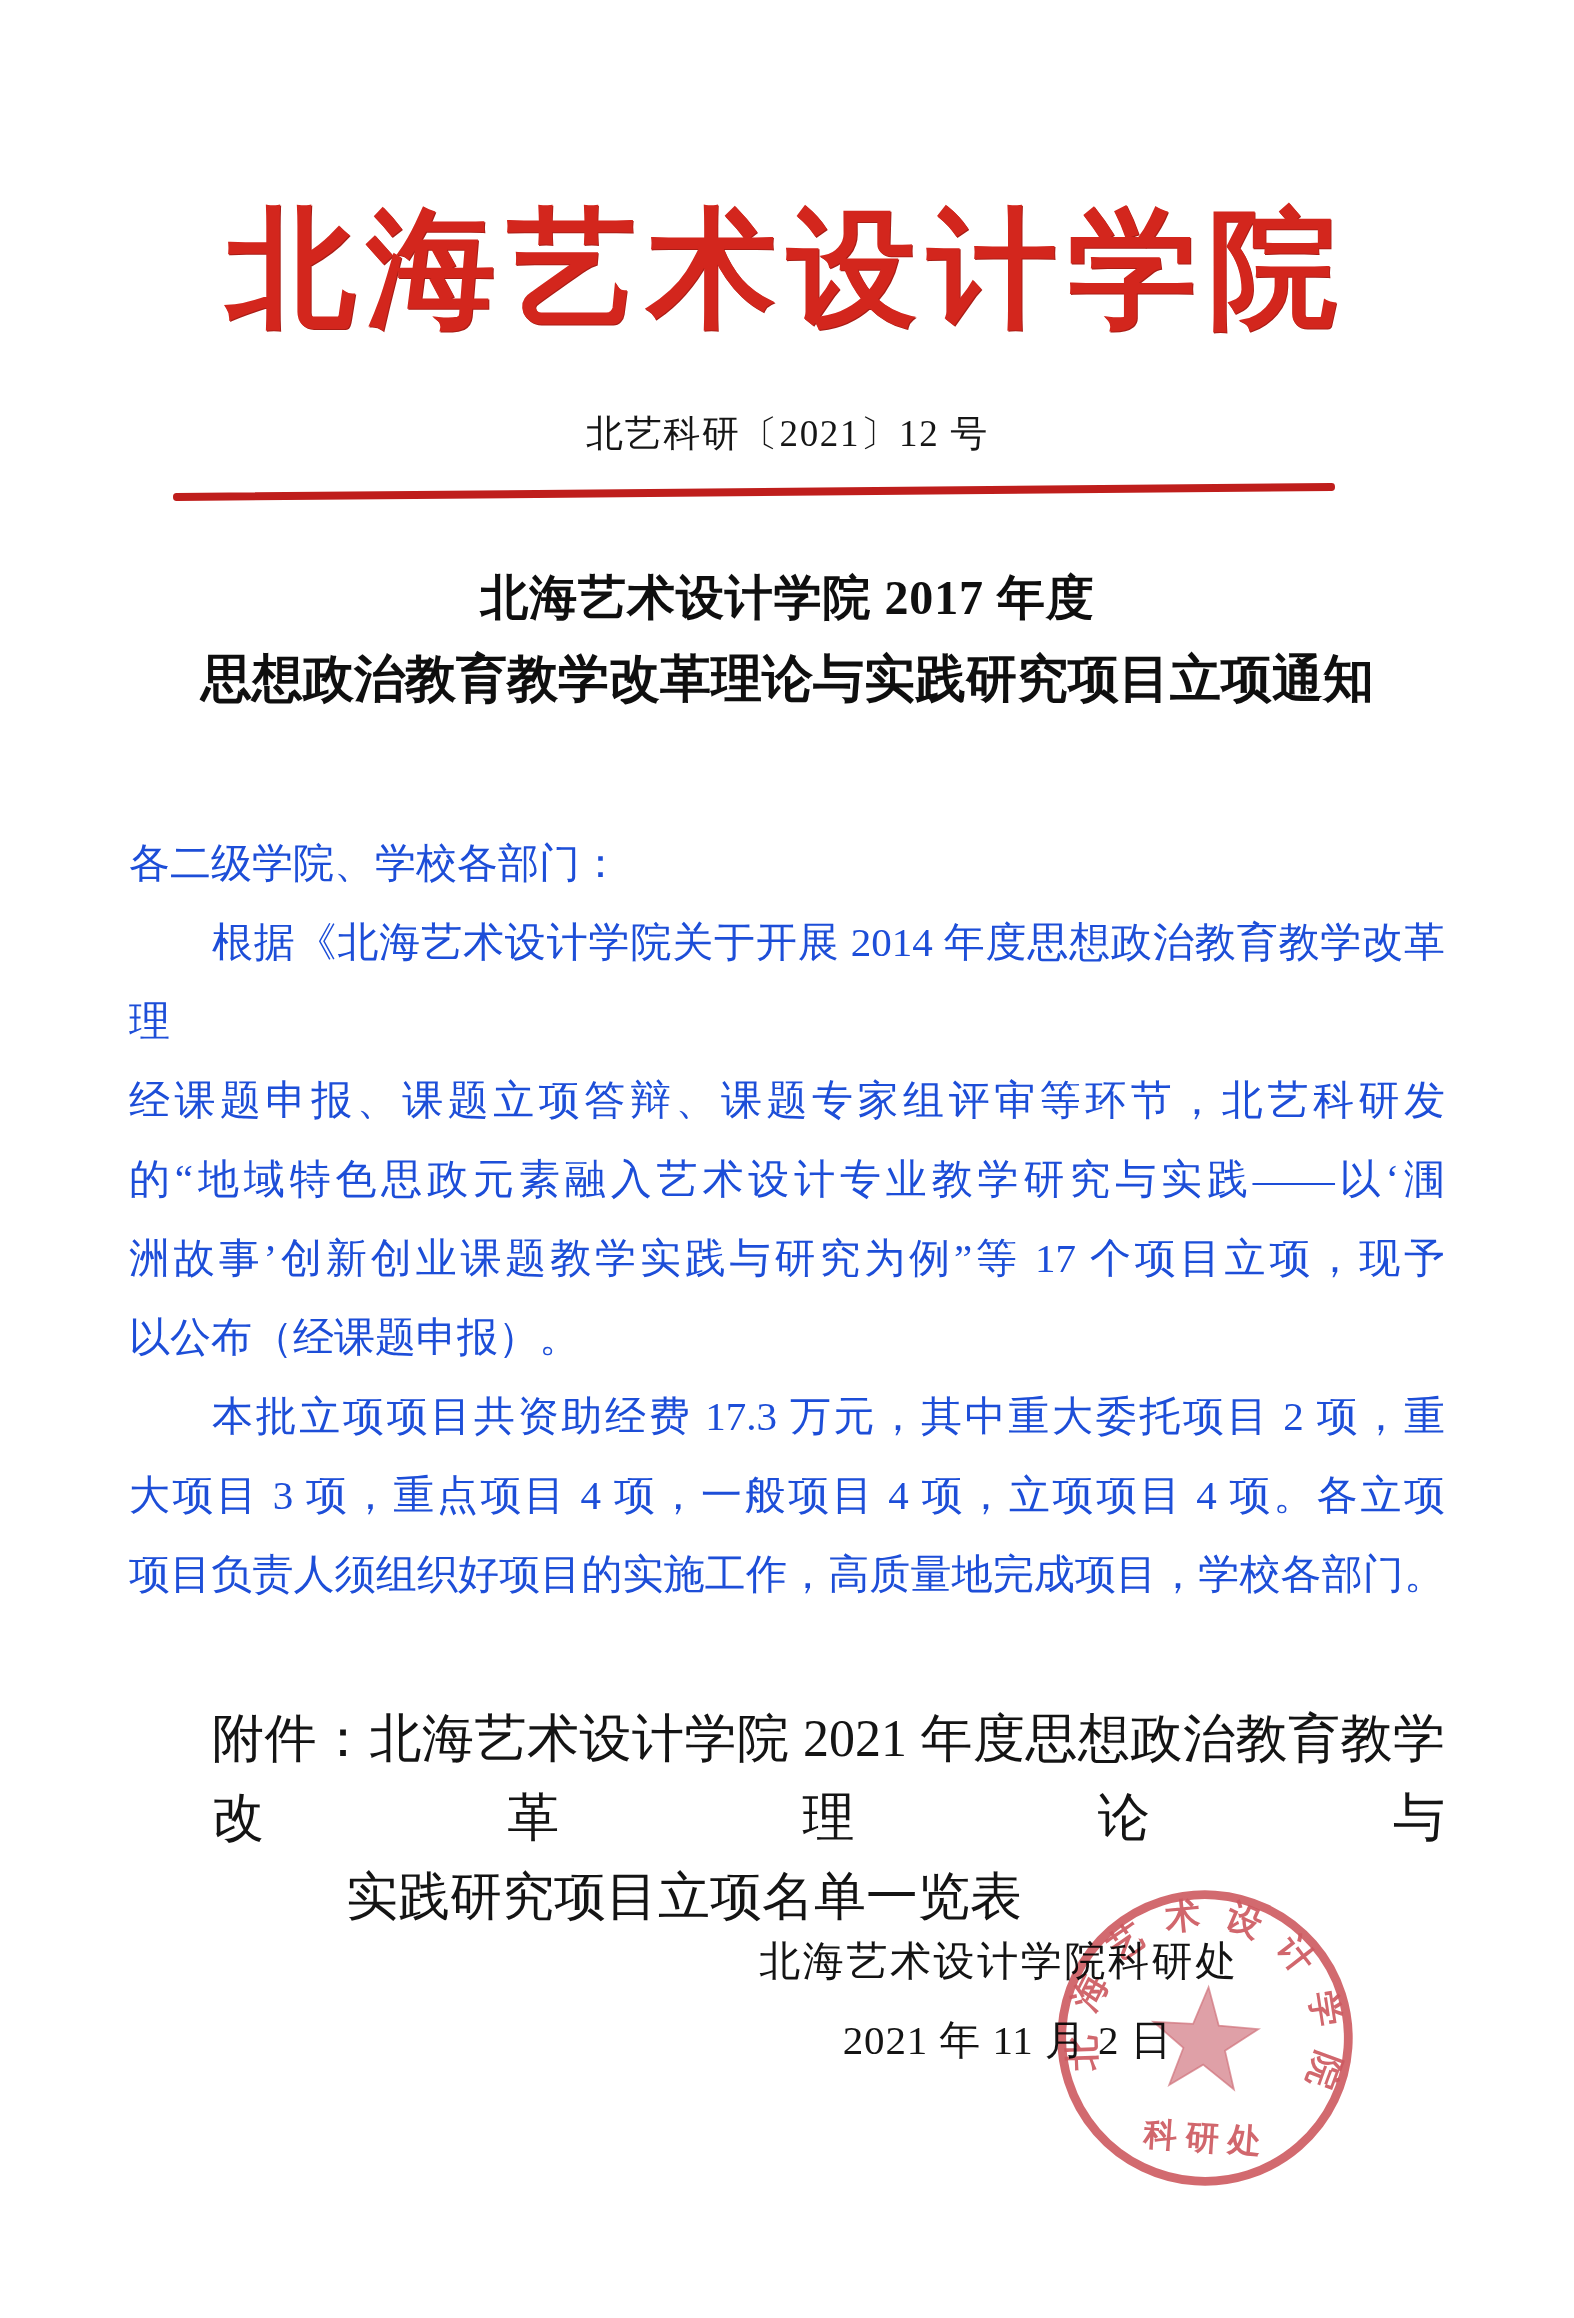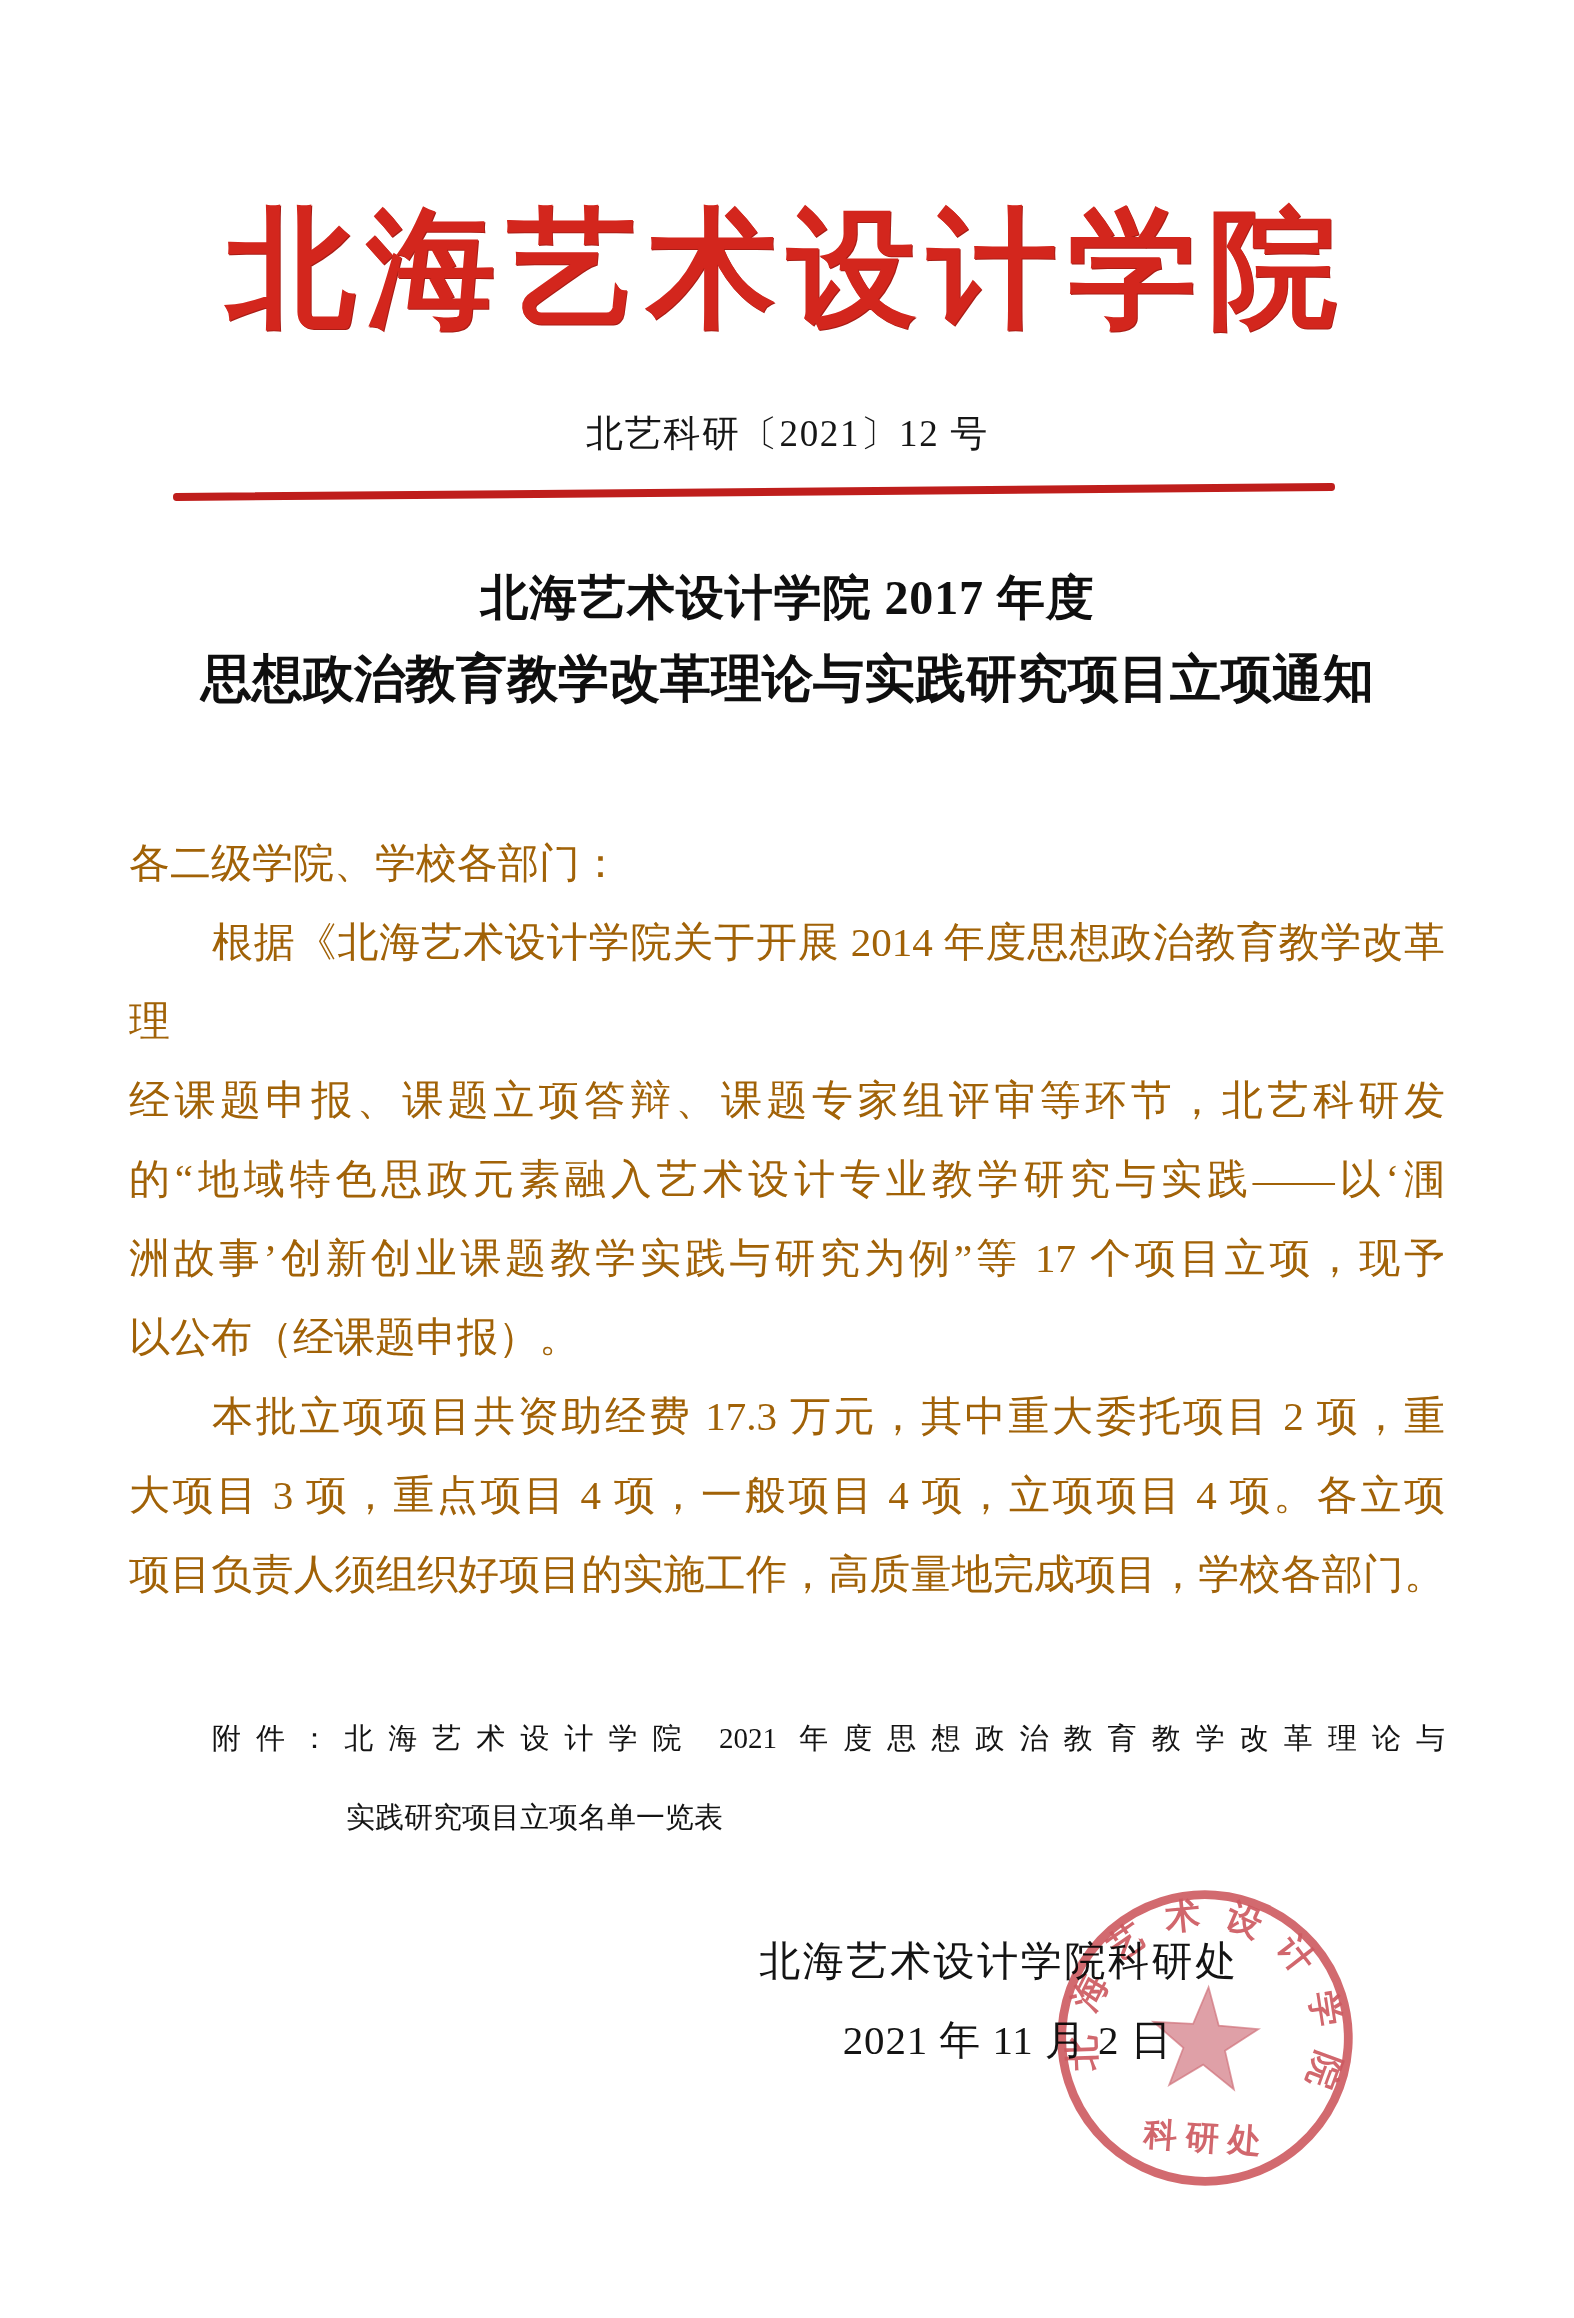--- a/index.html
+++ b/index.html
@@ -50,32 +50,32 @@
     position:absolute;top:649px;left:0;width:100%;
     text-align:center;
     font-size:51px;font-weight:bold;line-height:1.2;
     letter-spacing:0px;color:#0f0f0f;
     white-space:nowrap;
   }
   
   .body-block{
     position:absolute;top:824px;left:129px;width:1316px;
     font-size:41px;line-height:79px;
-    color:#a16207;
+    color:#1d4ed8;
   }
   .body-line{
     text-align:justify;
     text-align-last:justify;
     text-justify:inter-character;
   }
   .body-line.no-stretch{text-align-last:left;}
   .body-line.indent{text-indent:83px;}
   .attachment-block{
     position:absolute;top:1699px;left:129px;width:1316px;
-    font-size:29px;line-height:79px;color:#141414;
+    font-size:52px;line-height:79px;color:#141414;
   }
   .attachment-line-1{padding-left:83px;text-align:justify;text-align-last:justify;}
   .attachment-line-2{padding-left:217px;}
   
   .issuer{
     position:absolute;top:1935px;left:754px;width:490px;
     text-align:center;font-size:41px;line-height:1.3;
     letter-spacing:2.6px;color:#141414;white-space:nowrap;
   }
   .issue-date{

